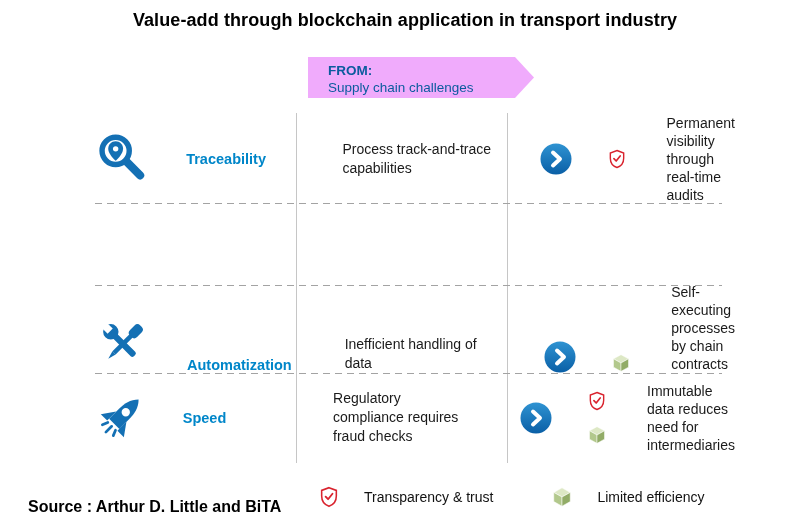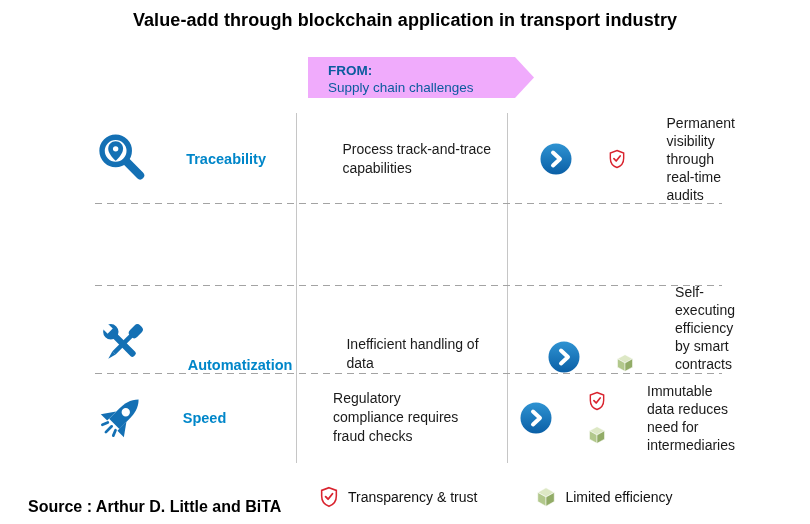--- a/index.html
+++ b/index.html
@@ -59,21 +59,21 @@
   .chev-cell  { width:46px; display:flex; justify-content:flex-end; align-items:center; }
   .chev       { width:32px; height:32px; display:block; }
 
   .toicon-cell{ width:26px; padding-left:3px; display:flex; flex-direction:column; gap:14px; align-items:flex-start; }
   .mini       { width:20px; height:20px; display:block; }
 
   .totext-cell{ flex:1; padding-left:8px; font-size:14px; line-height:18px; }
 
   
   .legend { position:absolute; top:486px; left:318px; display:flex; gap:58px; align-items:center; }
-  .legend-item { display:flex; align-items:center; gap:8px; font-size:14px; color:#111; }
+  .legend-item { display:flex; align-items:center; gap:24px; font-size:14px; color:#111; }
   .legend-icon { width:22px; height:22px; display:block; }
 
   
   .source {
     position:absolute; left:28px; top:498px;
     font-size:16px; font-weight:bold; color:#000;
   }
 </style>
 </head>
 <body>
@@ -190,21 +190,21 @@
     <div class="chev-cell">
       <svg class="chev">
           <use href="#i-chev"></use>
         </svg>
     </div>
     <div class="toicon-cell">
       <svg class="mini">
           <use href="#i-cube"></use>
         </svg>
     </div>
-    <div class="totext-cell">Self-executing efficiency by smart contracts</div>
+    <div class="totext-cell">Self-executing processes by chain contracts</div>
   </div>
 
   <div class="row row-4">
     <div class="icon-cell">
       <svg class="cat-icon">
           <use href="#i-rocket"></use>
         </svg>
     </div>
     <div class="label-cell">Speed</div>
     <div class="from-cell">Regulatory compliance requires fraud checks</div>

